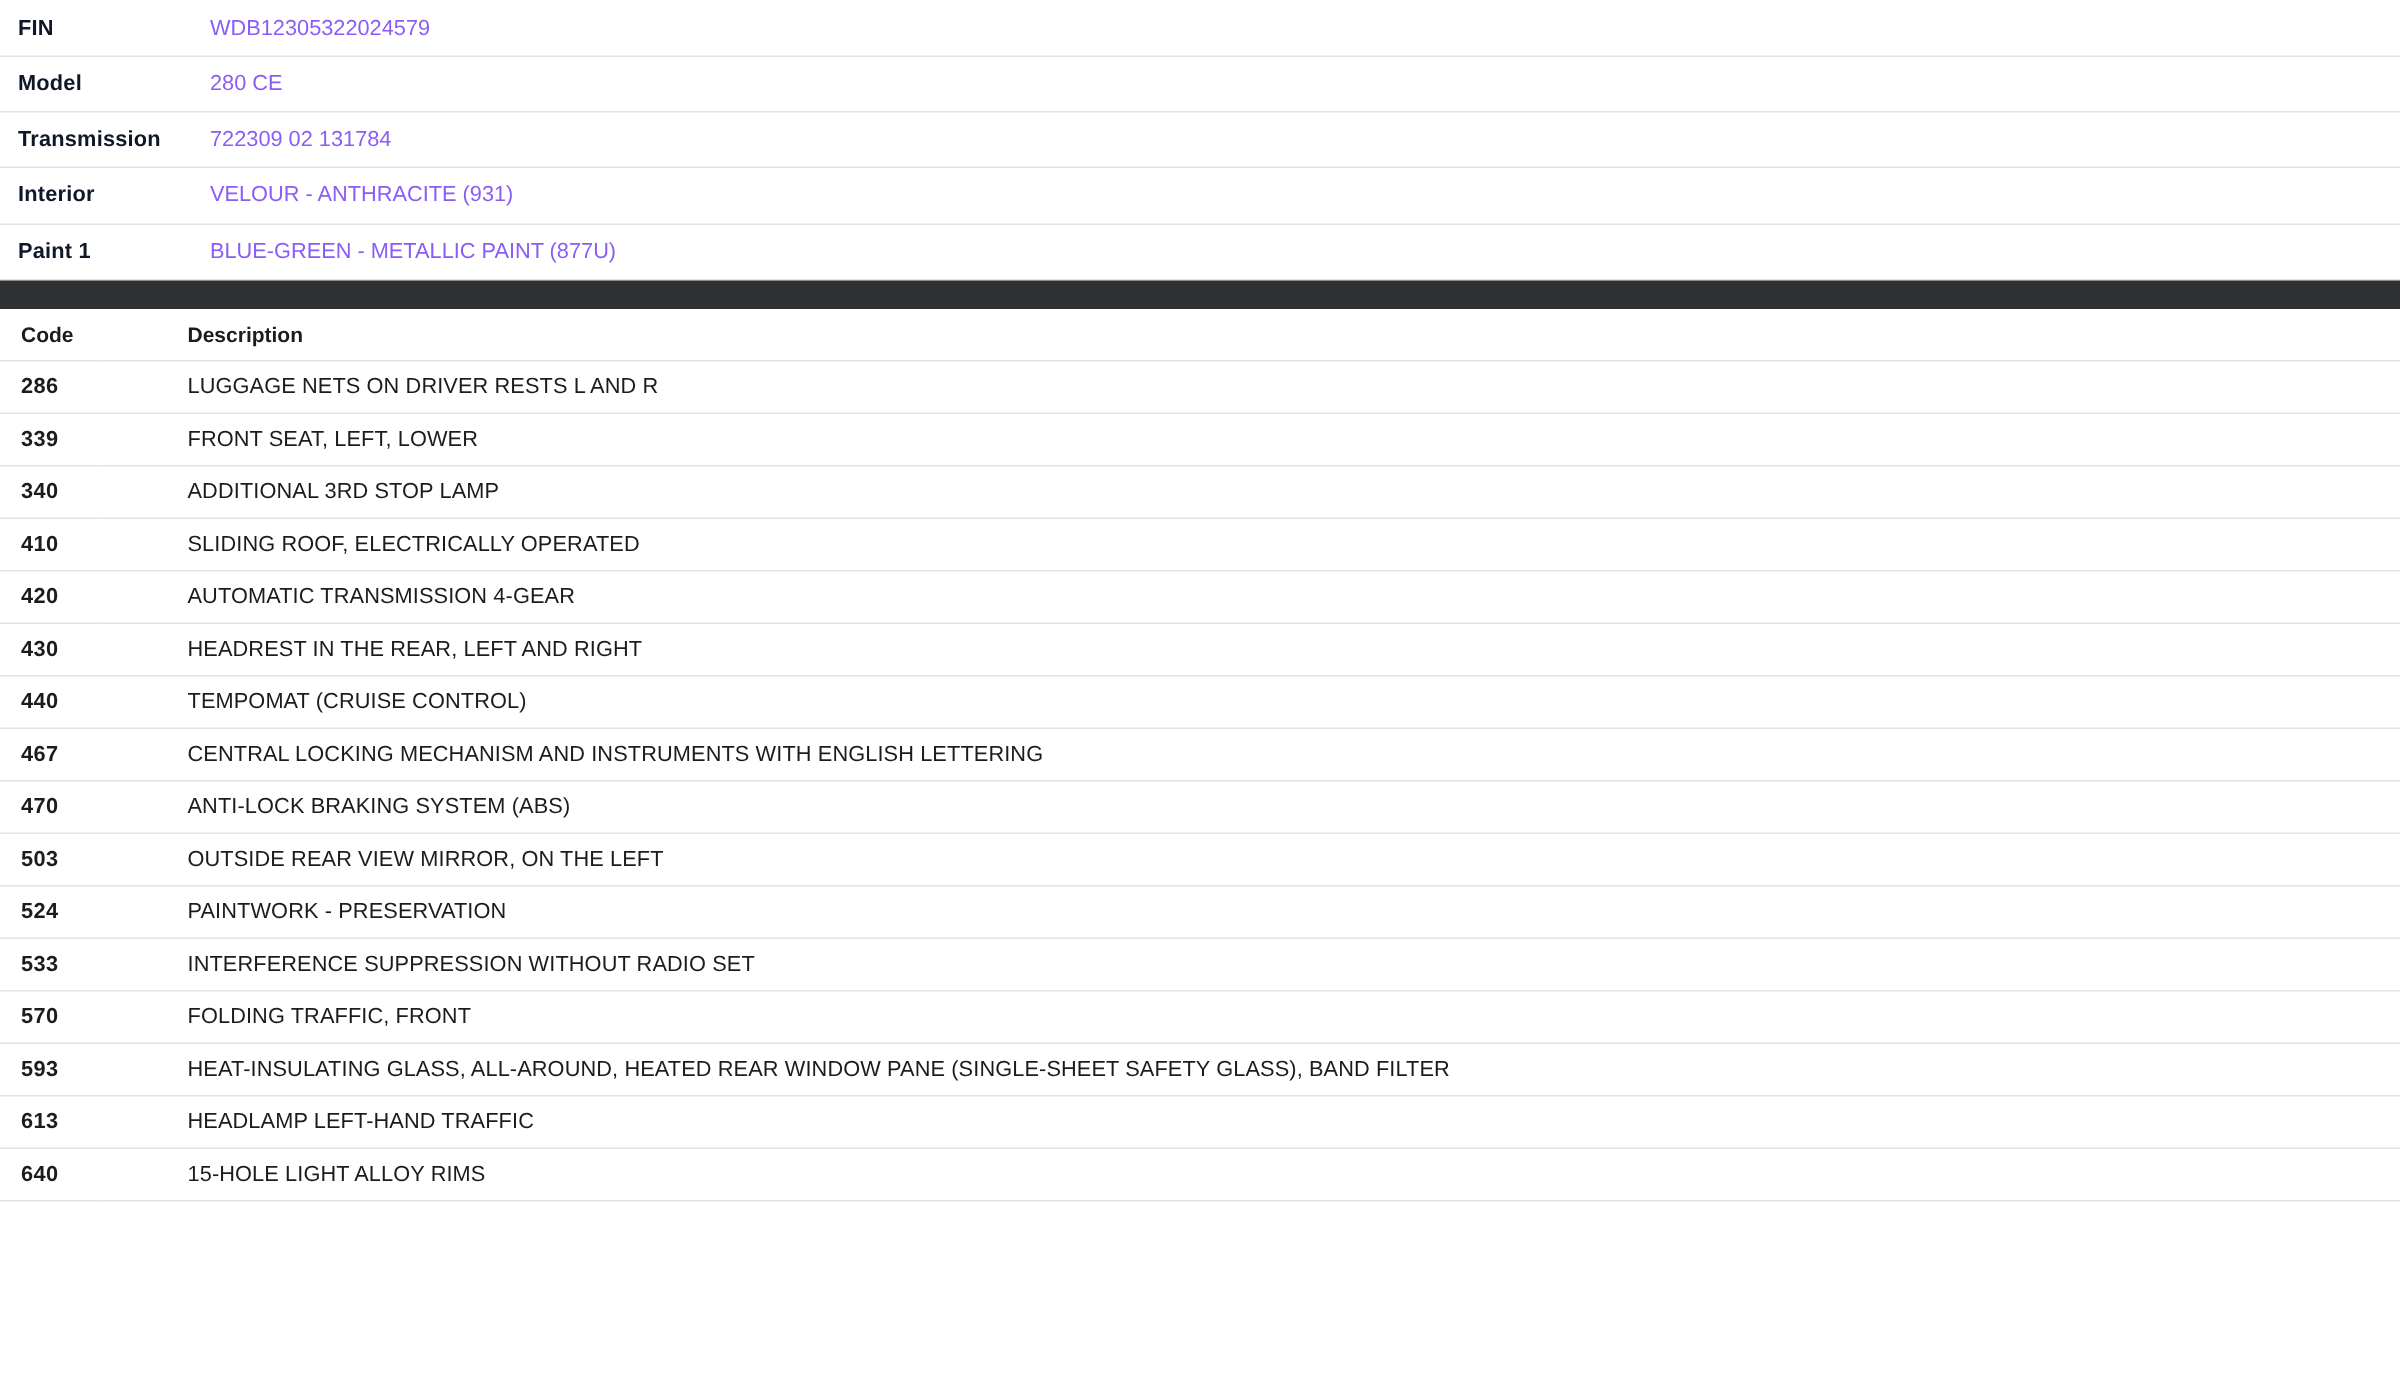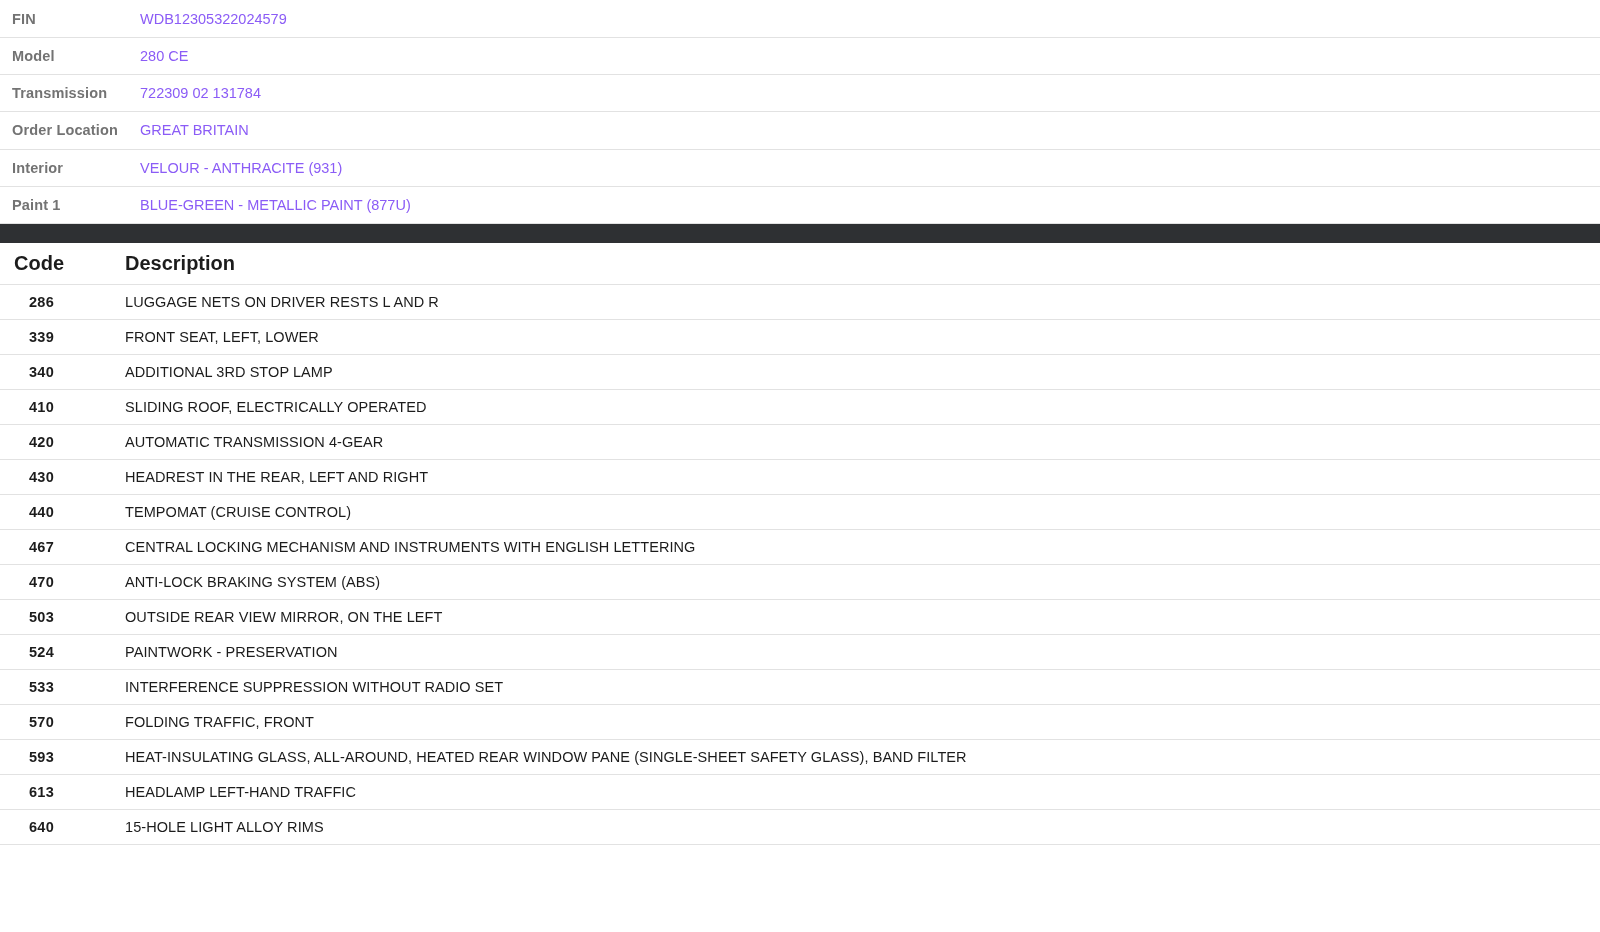--- a/index.html
+++ b/index.html
@@ -31,21 +31,21 @@
   .spec-table td {
     padding: 9px 0 9px 0;
     vertical-align: middle;
     font-size: 14.5px;
     line-height: 1.25;
   }
   .spec-label {
     width: 120px;
     padding-left: 12px !important;
     font-weight: bold;
-    color: #737373;
+    color: #0f172a;
     letter-spacing: 0.01em;
   }
   .spec-value {
     padding-left: 8px !important;
     font-weight: normal;
     color: #8b5cf6;
   }
   .spec-table tr:first-child td {
     padding-top: 10px;
   }
@@ -61,35 +61,34 @@
   .codes-table {
     width: 100%;
     border-collapse: collapse;
     table-layout: fixed;
   }
   .codes-table tr {
     border-bottom: 1px solid #e2e2e2;
   }
   .codes-table th {
     text-align: left;
-    font-size: 20px;
+    font-size: 14px;
     font-weight: bold;
     padding: 9px 0 9px 0;
     color: #1c1c1c;
   }
   .codes-table td {
     font-size: 14.5px;
     padding: 9px 0 9px 0;
     color: #1c1c1c;
     vertical-align: middle;
   }
   .col-code {
     width: 55px;
     padding-left: 14px !important;
-    text-align: center;
   }
   .col-desc {
     padding-left: 56px !important;
   }
   .codes-table th.col-code { padding-left: 14px !important; }
   .codes-table th.col-desc { padding-left: 56px !important; }
   .code-cell {
     font-weight: bold;
     letter-spacing: 0.02em;
   }
@@ -110,24 +109,20 @@
       </tr>
       <tr>
         <td class="spec-label">Model</td>
         <td class="spec-value">280 CE</td>
       </tr>
       <tr>
         <td class="spec-label">Transmission</td>
         <td class="spec-value">722309 02 131784</td>
       </tr>
       <tr>
-        <td class="spec-label">Order Location</td>
-        <td class="spec-value">GREAT BRITAIN</td>
-      </tr>
-      <tr>
         <td class="spec-label">Interior</td>
         <td class="spec-value">VELOUR - ANTHRACITE (931)</td>
       </tr>
       <tr>
         <td class="spec-label">Paint 1</td>
         <td class="spec-value">BLUE-GREEN - METALLIC PAINT (877U)</td>
       </tr>
     </tbody>
   </table>
 

